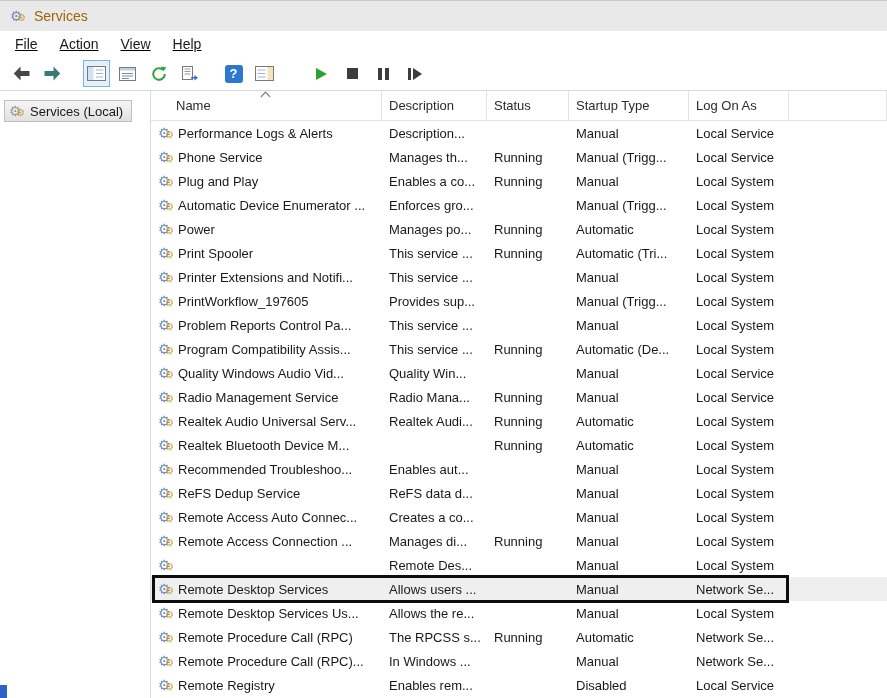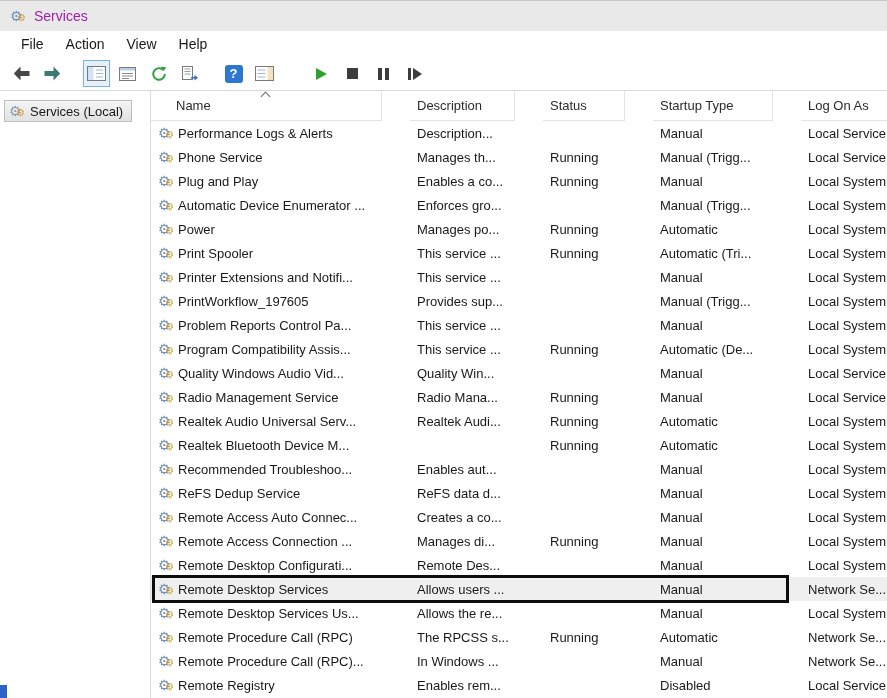--- a/index.html
+++ b/index.html
@@ -2,24 +2,24 @@
 <html><head>
 <meta charset="utf-8">
 <style>
   * { margin:0; padding:0; box-sizing:border-box; }
   html,body { width:887px; height:698px; overflow:hidden; background:#fff;
               font-family:"Liberation Sans", sans-serif; }
   .window { width:887px; height:698px; position:relative; background:#fff; border-top:1px solid #c9c9c9; }
 
   
   .titlebar { height:30px; background:#e9e9e9; display:flex; align-items:center; padding-left:10px; gap:8px; }
-  .titlebar .title { font-size:14px; color:#a21caf; }
+  .titlebar .title { font-size:14px; color:#a16207; }
 
   
-  .menubar { height:26px; background:#fff; display:flex; align-items:center; padding-left:10px; }
+  .menubar { height:26px; background:#fff; display:flex; align-items:center; padding-left:4px;text-decoration:underline; }
   .menu-item { font-size:14px; color:#191919; padding:3px 11px; cursor:default; }
 
   
   .toolbar { height:34px; background:#fff; display:flex; align-items:center; padding-left:6px; border-bottom:1px solid #d9d9d9; }
   .tbtn { width:27px; height:27px; display:flex; align-items:center; justify-content:center; margin:0 2px; border:1px solid transparent; }
   .tbtn.active { background:#e4f0fa; border-color:#79b2e6; }
   .tsep { width:13px; }
 
   
   .gear-icon { position:relative; width:16px; height:16px; flex:0 0 16px; display:inline-block; }
@@ -39,21 +39,21 @@
   .restart-shape b { width:0; height:0; border-left:9px solid #3c3c3c; border-top:6px solid transparent; border-bottom:6px solid transparent; display:block; }
 
   
   .main { display:flex; height:607px; }
   .sidebar { width:151px; border-right:1px solid #dcdcdc; padding:9px 2px; background:#fff; }
   .tree-item { display:inline-flex; align-items:center; gap:5px; padding:2px 8px 2px 4px;
                background:linear-gradient(#f5f5f5,#e1e1e1); border:1px solid #bfbfbf;
                font-size:13px; color:#191919; margin-left:2px; white-space:nowrap; }
 
   .content { flex:1; position:relative; overflow:hidden; background:#fff; }
-  .list-header, .row { display:grid; grid-template-columns:231px 105px 82px 120px 100px 1fr;gap:28px; }
+  .list-header, .row { display:grid; grid-template-columns:231px 105px 82px 120px 100px 1fr; }
   .list-header { height:30px; }
   .hcell { position:relative; display:flex; align-items:center; padding-left:7px; font-size:13px;
            color:#2b2b2b; border-right:1px solid #e3e3e3; border-bottom:1px solid #e3e3e3; white-space:nowrap; overflow:hidden; }
   .hcell.first { padding-left:25px; }
   .hcell.filler { }
   .sort-caret { position:absolute; top:2px; left:50%; margin-left:-4px; width:7px; height:7px;
                 border-left:1.5px solid #6a6a6a; border-top:1.5px solid #6a6a6a; transform:rotate(45deg); }
 
   .row { height:24px; position:relative; }
   .cell { display:flex; align-items:center; padding-left:7px; font-size:13px; color:#191919;
@@ -448,21 +448,20 @@
     <div class="cell">Manual</div>
     <div class="cell">Local System</div>
   </div>
 
   <div class="row">
     <div class="cell namecell">
       <span class="gear-icon">
                 <span class="g1">⚙</span>
                 <span class="g2">⚙</span>
               </span>
-      <span class="cell-text">Remote Desktop Configurati...</span>
     </div>
     <div class="cell">Remote Des...</div>
     <div class="cell"></div>
     <div class="cell">Manual</div>
     <div class="cell">Local System</div>
   </div>
 
   <div class="row highlighted">
     <div class="cell namecell">
       <span class="gear-icon">

